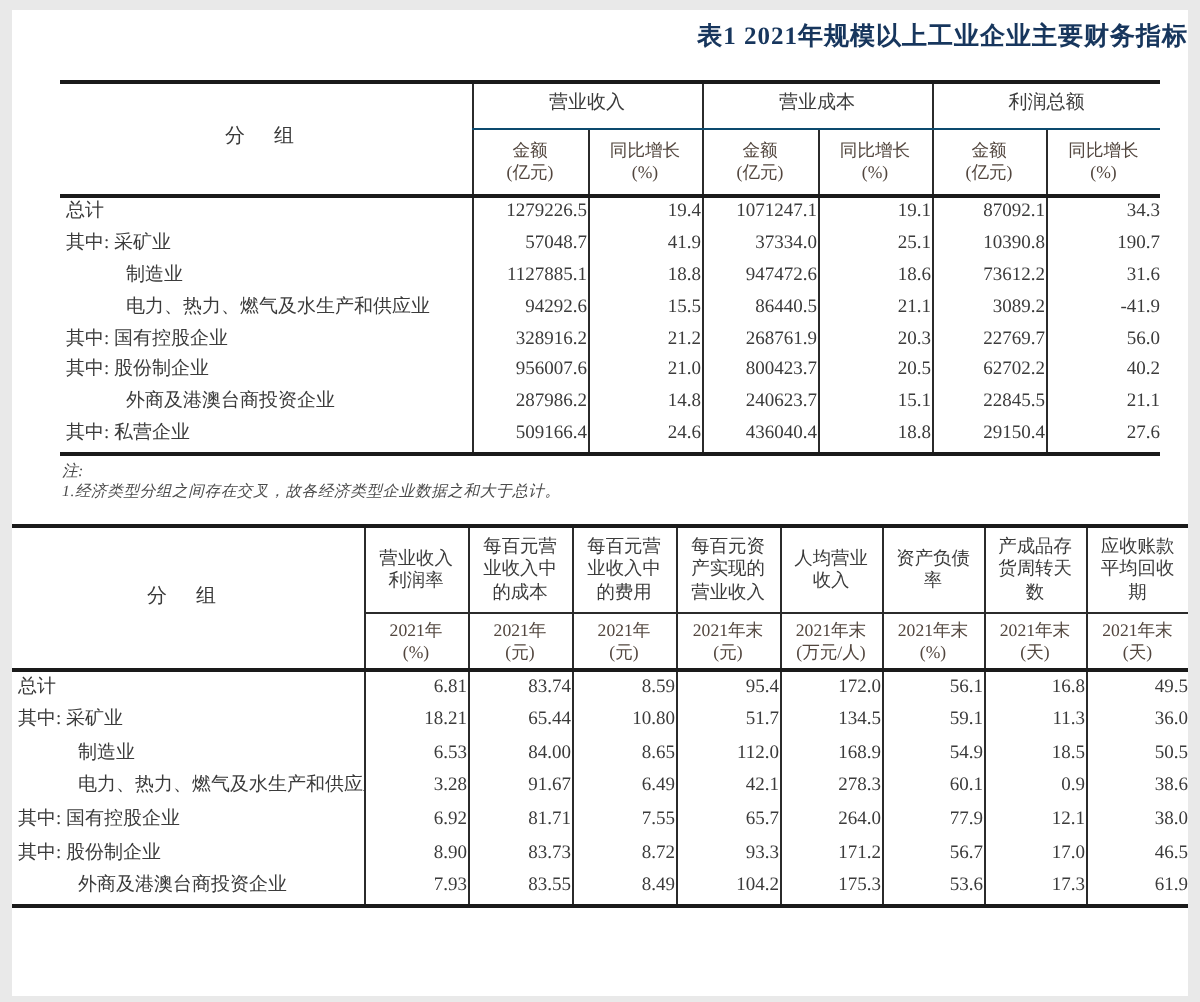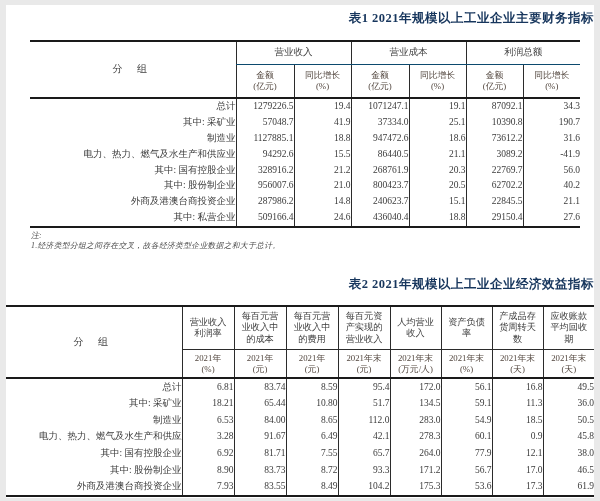--- a/index.html
+++ b/index.html
@@ -42,21 +42,21 @@
   #t1 th.lbl{border-bottom:2px solid #1a1a1a;}
   #t1 td{height:15.9px;}
   
   #t2{width:588px;margin:12px 0 0 0;}
   #t2 th.lbl{text-align:center;font-size:10px;letter-spacing:6px;border-bottom:2px solid #1a1a1a;}
   #t2 th.main{height:42px;text-align:center;border-bottom:1px solid #2b2b2b;font-size:9.2px;padding:0 3px;}
   #t2 th.sub{height:27px;text-align:center;font-size:8.8px;color:#52463e;border-bottom:2px solid #1a1a1a;}
   #t2 td{height:16.6px;}
   .vline{border-left:1px solid #2b2b2b;}
   td.num{text-align:right;padding-right:10px;font-size:9.3px;}
-  td.rowlabel{text-align:right;white-space:nowrap;}
+  td.rowlabel{text-align:left;white-space:nowrap;}
   
   .notes{margin:3px 0 0 25px;color:#4a4a4a;}
   .notes .nhead{font-size:8px;font-style:italic;line-height:1.2;}
   .notes .nline{font-size:7.8px;font-style:italic;line-height:1.22;letter-spacing:0.3px;}
   .title2{margin-top:21px;}
 </style>
 </head>
 <body>
 
 <div class="page">
@@ -163,21 +163,20 @@
           <td class="num vline">27.6</td>
         </tr>
       </tbody>
   </table>
 
   <div class="notes">
     <div class="nhead">注:</div>
     <div class="nline">1.经济类型分组之间存在交叉，故各经济类型企业数据之和大于总计。</div>
   </div>
 
-  <h1 class="doc-title title2">表2  2021年规模以上工业企业经济效益指标</h1>
 
   <table class="stat" id="t2">
     <colgroup>
       <col style="width:176px">
       <col style="width:52px">
         <col style="width:52px">
         <col style="width:52px">
         <col style="width:52px">
       <col style="width:51px">
         <col style="width:51px">
@@ -229,35 +228,35 @@
           <td class="num vline">59.1</td>
           <td class="num vline">11.3</td>
           <td class="num vline">36.0</td>
         </tr>
         <tr>
           <td class="rowlabel" style="padding-left: 33px;">制造业</td>
           <td class="num vline">6.53</td>
           <td class="num vline">84.00</td>
           <td class="num vline">8.65</td>
           <td class="num vline">112.0</td>
-          <td class="num vline">283.0</td>
+          <td class="num vline">168.9</td>
           <td class="num vline">54.9</td>
           <td class="num vline">18.5</td>
           <td class="num vline">50.5</td>
         </tr>
         <tr>
           <td class="rowlabel" style="padding-left: 33px;">电力、热力、燃气及水生产和供应业</td>
           <td class="num vline">3.28</td>
           <td class="num vline">91.67</td>
           <td class="num vline">6.49</td>
           <td class="num vline">42.1</td>
           <td class="num vline">278.3</td>
           <td class="num vline">60.1</td>
           <td class="num vline">0.9</td>
-          <td class="num vline">45.8</td>
+          <td class="num vline">38.6</td>
         </tr>
         <tr>
           <td class="rowlabel" style="padding-left: 3px;">其中: 国有控股企业</td>
           <td class="num vline">6.92</td>
           <td class="num vline">81.71</td>
           <td class="num vline">7.55</td>
           <td class="num vline">65.7</td>
           <td class="num vline">264.0</td>
           <td class="num vline">77.9</td>
           <td class="num vline">12.1</td>

